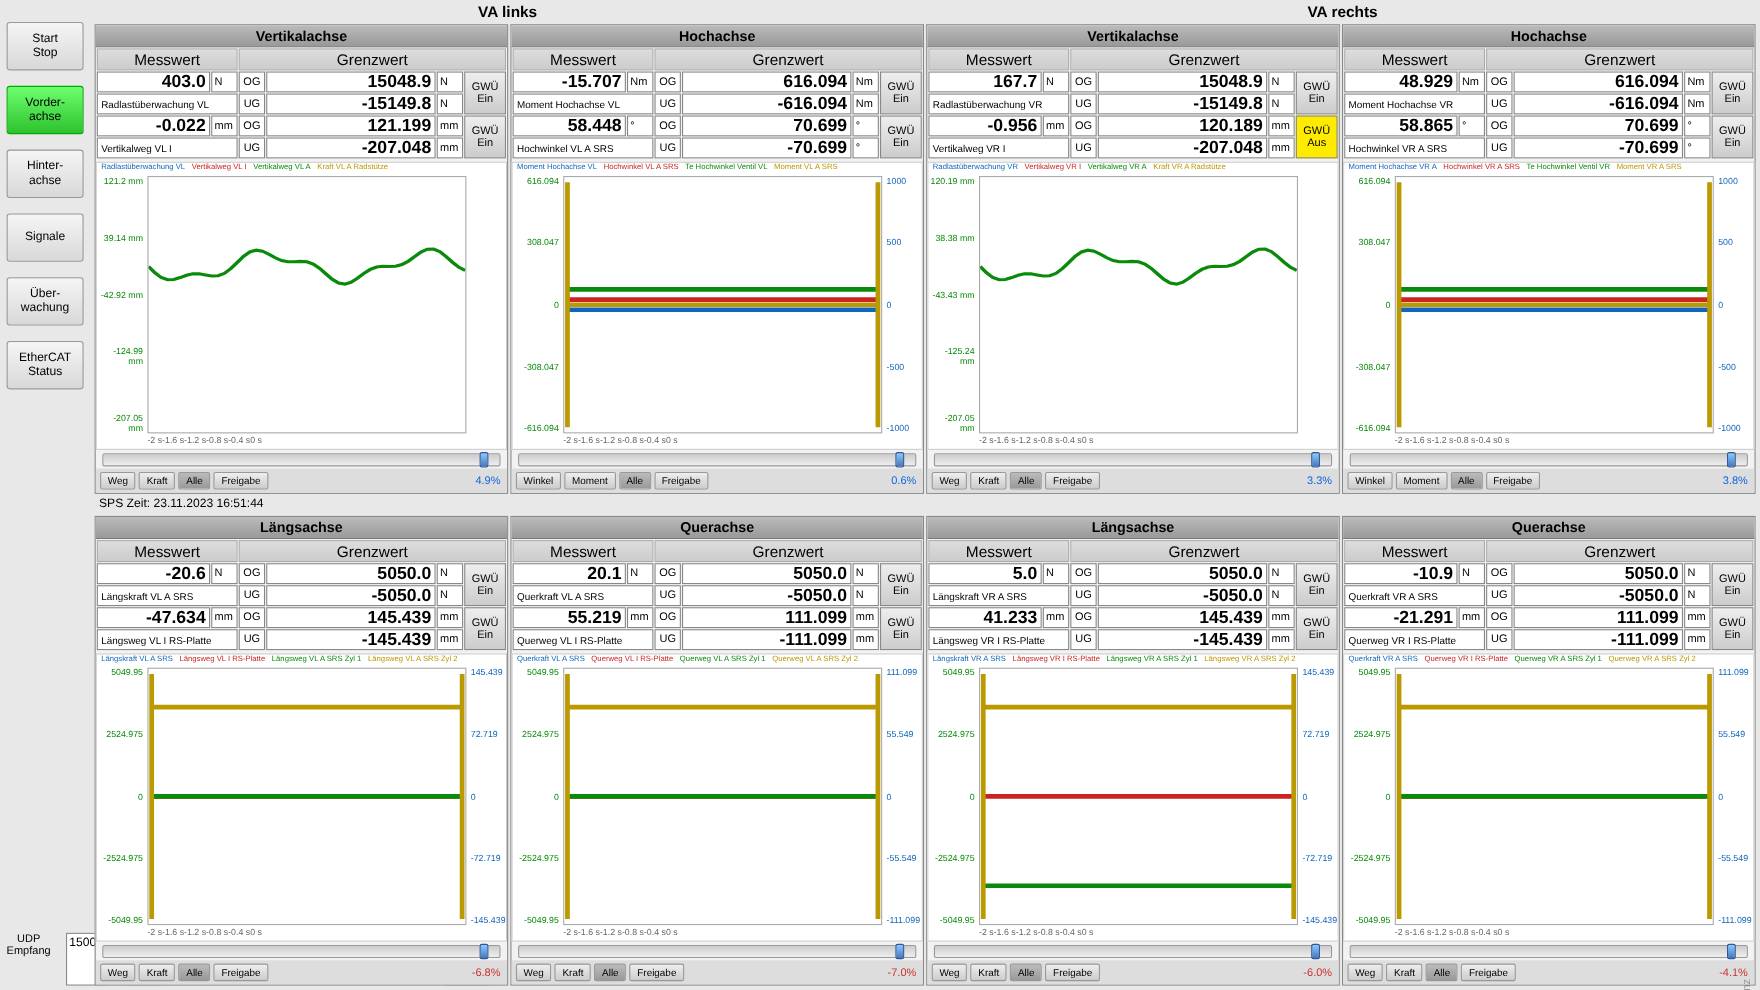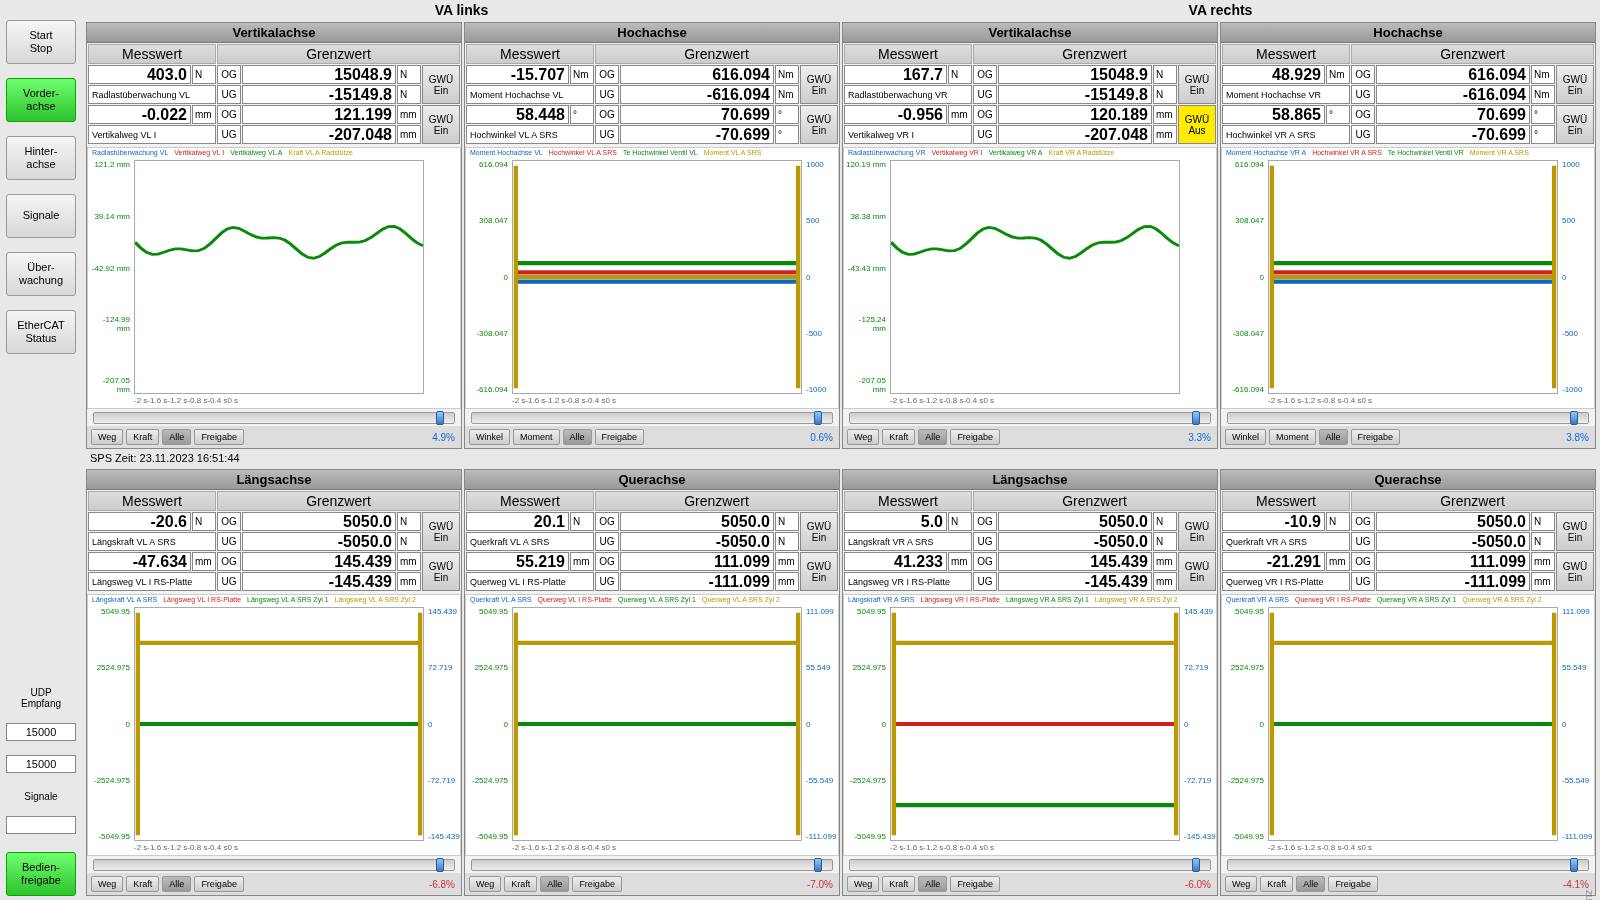--- a/index.html
+++ b/index.html
@@ -1,21 +1,21 @@
 <!DOCTYPE html>
 <html><head>
 <meta charset="utf-8">
 <style>
 *{box-sizing:border-box;margin:0;padding:0;font-family:Arial,sans-serif}
 body{background:#e8e8e8;width:1600px;height:900px;overflow:hidden;display:flex}
 .sidebar{width:82px;background:#e8e8e8;display:flex;flex-direction:column;padding:4px 6px;gap:4px}
 .sbtn{height:44px;background:linear-gradient(#f5f5f5,#d8d8d8);border:1px solid #999;border-radius:3px;font-size:11px;text-align:center;padding:4px 2px;cursor:pointer;display:flex;flex-direction:column;justify-content:center;line-height:1.2}
 .sbtn.active{background:linear-gradient(#6eff6e,#2ec22e);border-color:#0a0}
 .sbtn.tall{height:44px}
-.udp-block{margin-top:auto;display:flex;flex-direction:column;gap:14px}
+.udp-block{margin-top:auto;display:flex;flex-direction:row;gap:14px}
 .udp-lbl{font-size:10px;text-align:center}
 .udp-val{background:#fff;border:1px solid #888;font-size:11px;text-align:center;padding:2px}
 .pw-lbl{font-size:10px;text-align:center;margin-top:4px}
 .pw-in{height:18px;border:1px solid #888;background:#fff}
 .main{flex:1;display:flex;flex-direction:column;position:relative}
 .headers{display:flex;height:22px;font-weight:bold;font-size:14px}
 .headers>div{flex:1;text-align:center;padding-top:2px}
 .grid{flex:1;display:grid;grid-template-columns:repeat(4,1fr);grid-template-rows:1fr auto 1fr;gap:2px;padding:0 4px 4px 4px}
 .sps{grid-column:1/-1;font-size:11px;padding:1px 4px;height:16px}
 .panel{border:1px solid #888;background:#f2f2f2;display:flex;flex-direction:column;overflow:hidden}

